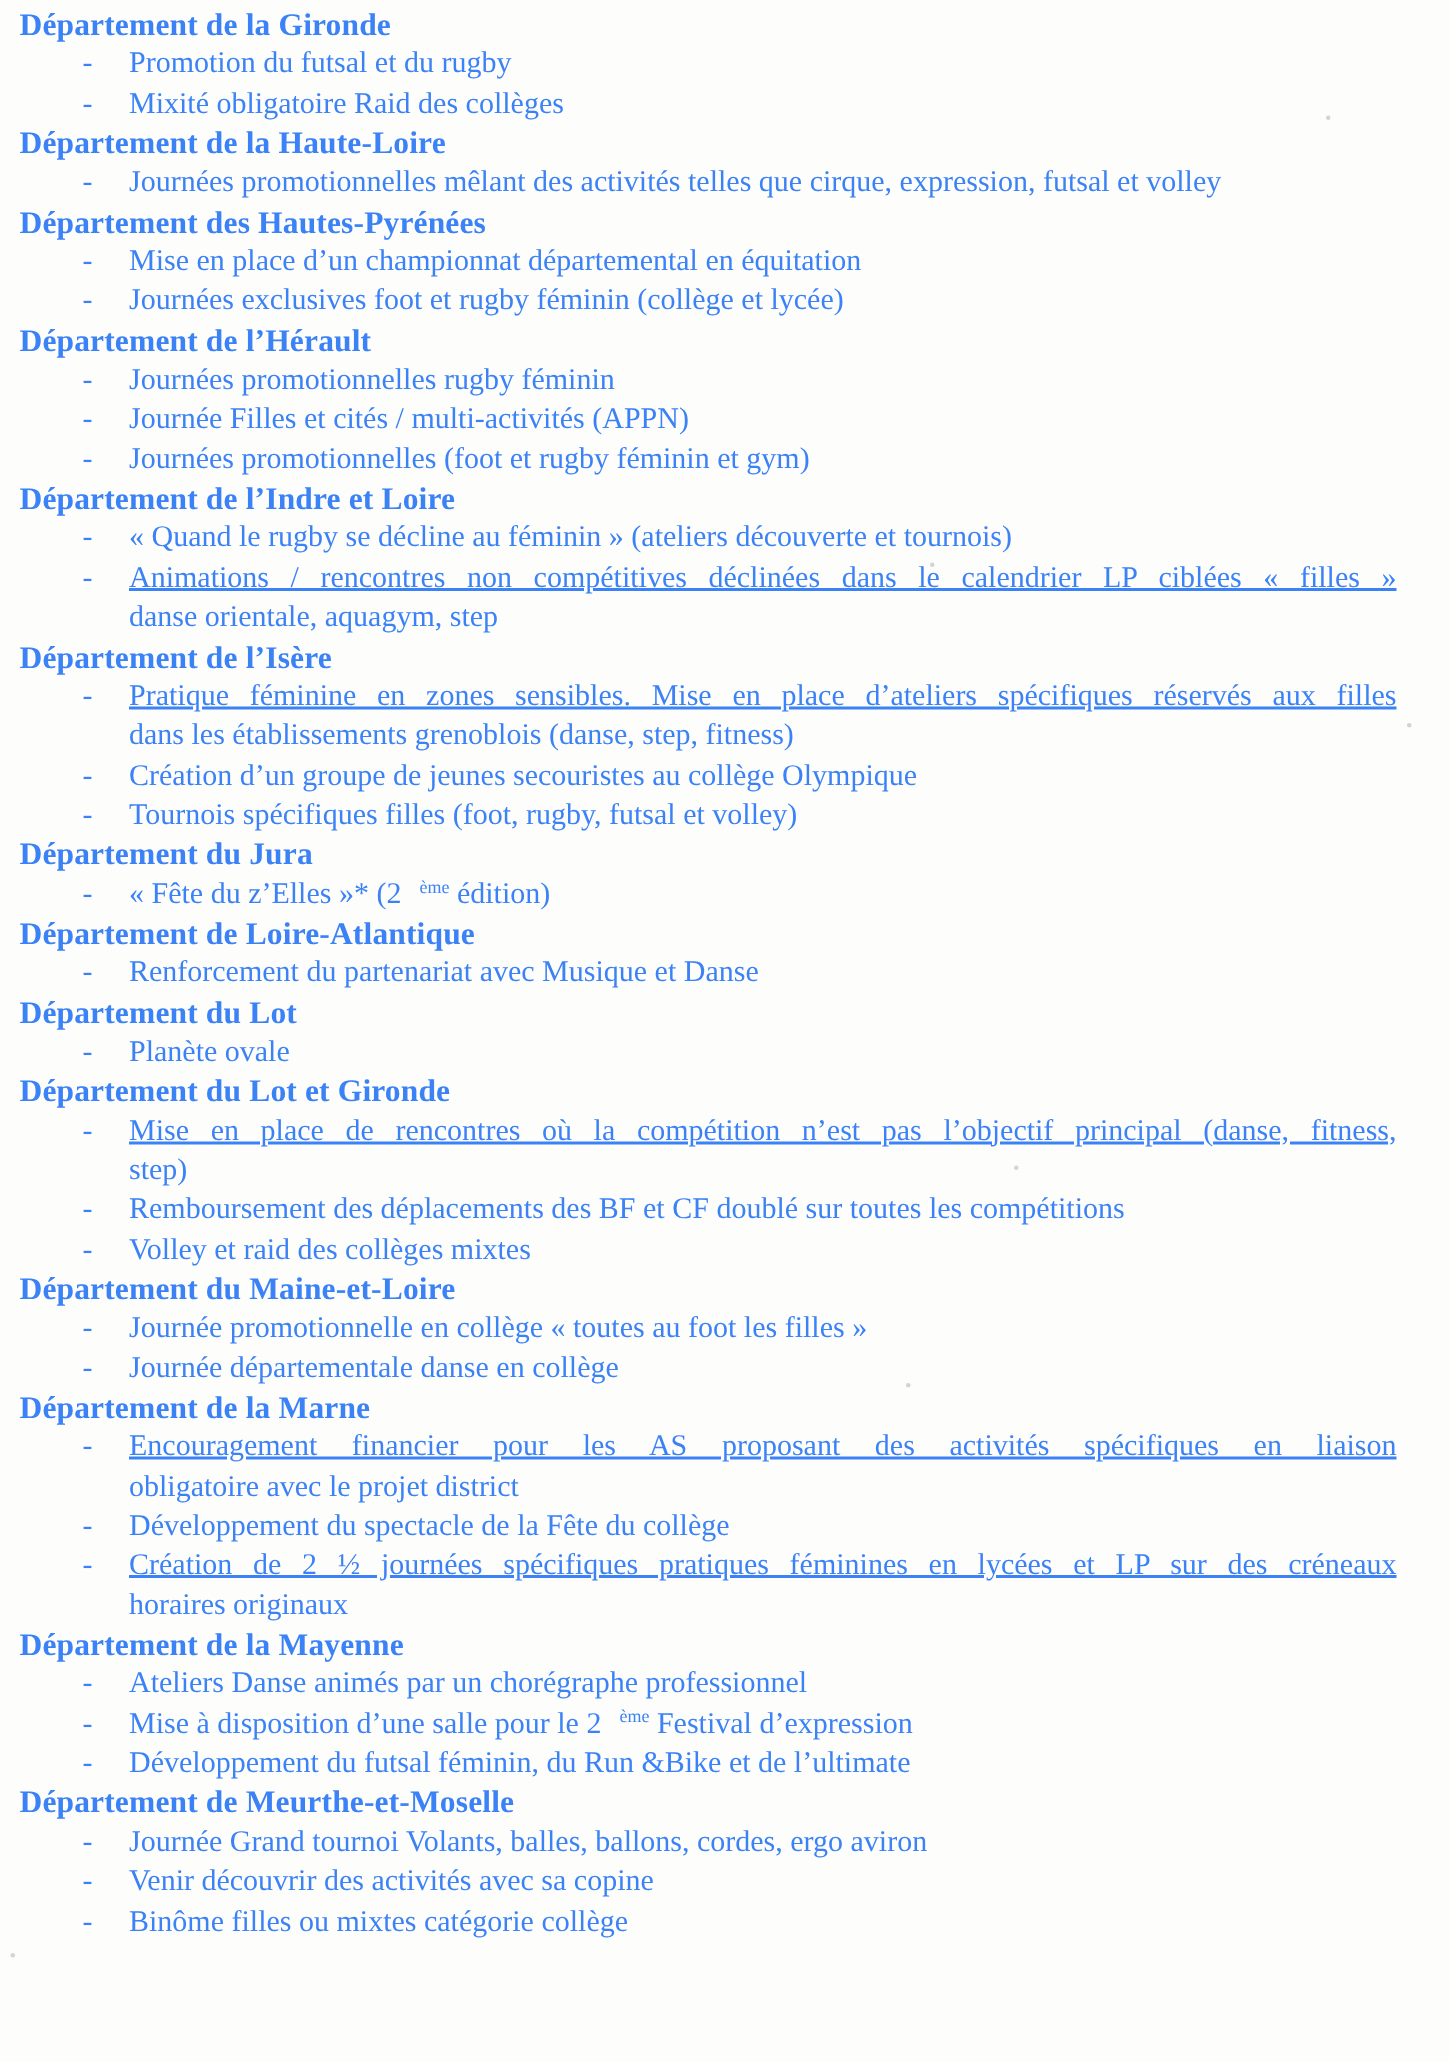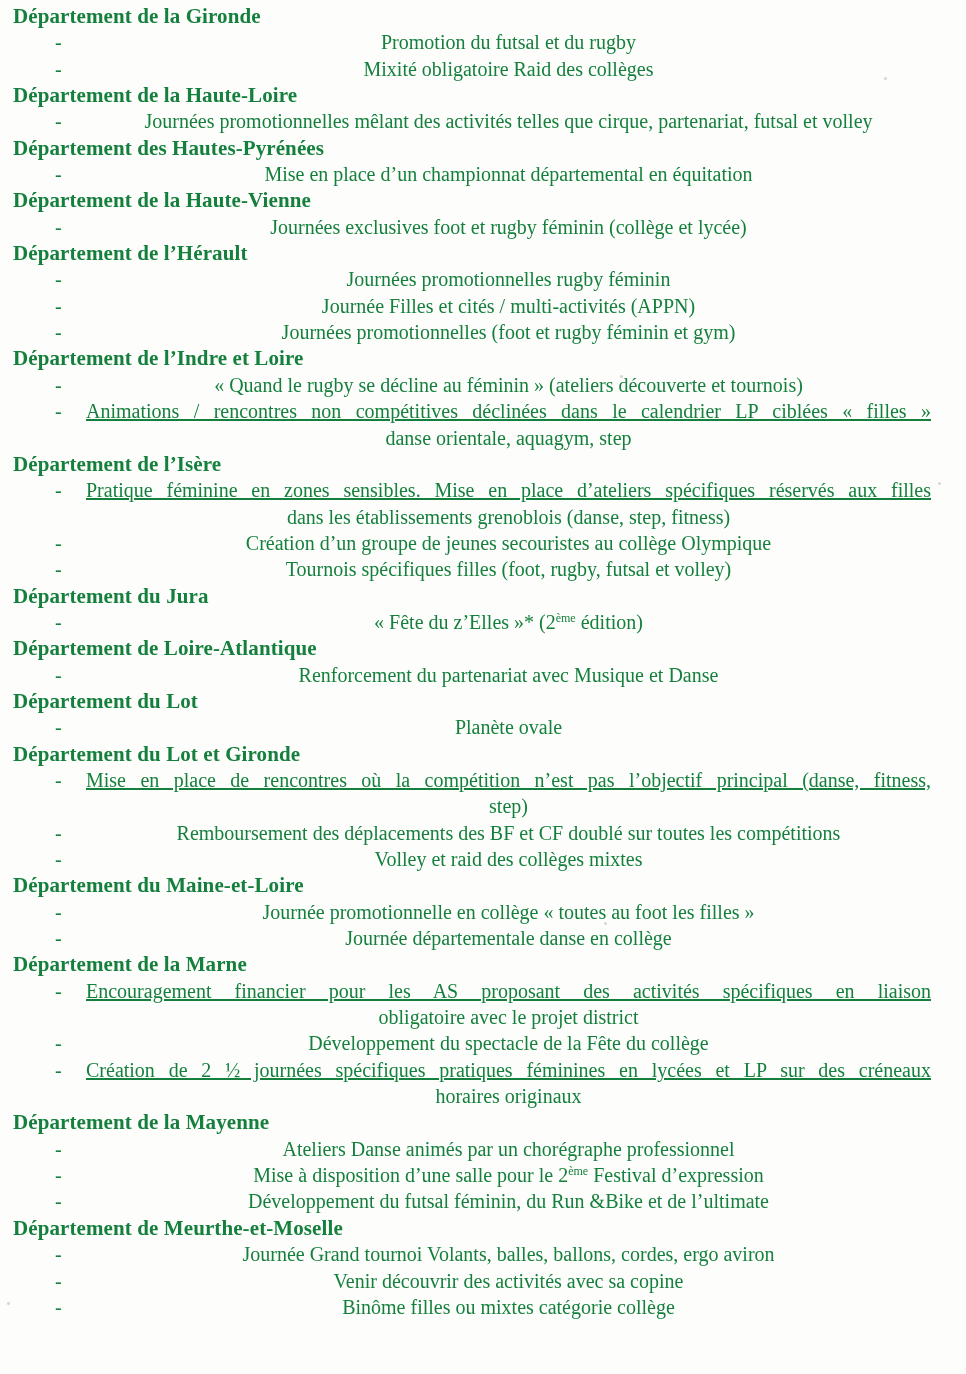--- a/index.html
+++ b/index.html
@@ -3,32 +3,32 @@
 <meta charset="utf-8">
 <style>
   html,body{margin:0;padding:0;background:#ffffff;}
   .page{
     position:relative;
     width:966px;height:1374px;
     box-sizing:border-box;
     padding:3px 35px 0 13px;
     background:#fdfdfb;
     font-family:"Liberation Serif","DejaVu Serif",serif;
-    color:#15803d;
+    color:#3b82f6;
     font-size:20px;
     line-height:26.35px;
     overflow:hidden;
   }
   .heading{font-weight:bold;font-size:21px;letter-spacing:0.1px;}
   .item{display:flex;align-items:flex-start;}
   .dash{flex:0 0 31px;margin-left:42px;}
   .itext{flex:1 1 auto;min-width:0;}
-  .line{text-align:center;}
+  .line{text-align:left;}
   .line.jl{text-align:justify;text-align-last:justify;text-decoration:underline;}
-  sup.sx{font-size:12px;line-height:0;vertical-align:7px;}
+  sup.sx{font-size:12px;line-height:0;vertical-align:7px;margin-left:12px;}
   .speckle{position:absolute;width:3px;height:3px;border-radius:50%;
            background:rgba(70,70,70,0.22);}
 </style>
 </head>
 <body>
 
 <div class="page">
   <div id="doc">
       <div>
         <div class="heading">Département de la Gironde</div>
@@ -43,35 +43,34 @@
           <div class="itext">
             <div class="line">Mixité obligatoire Raid des collèges</div>
           </div>
         </div>
       </div>
       <div>
         <div class="heading">Département de la Haute-Loire</div>
         <div class="item">
           <span class="dash">-</span>
           <div class="itext">
-            <div class="line">Journées promotionnelles mêlant des activités telles que cirque, partenariat, futsal et volley</div>
+            <div class="line">Journées promotionnelles mêlant des activités telles que cirque, expression, futsal et volley</div>
           </div>
         </div>
       </div>
       <div>
         <div class="heading">Département des Hautes-Pyrénées</div>
         <div class="item">
           <span class="dash">-</span>
           <div class="itext">
             <div class="line">Mise en place d’un championnat départemental en équitation</div>
           </div>
         </div>
       </div>
       <div>
-        <div class="heading">Département de la Haute-Vienne</div>
         <div class="item">
           <span class="dash">-</span>
           <div class="itext">
             <div class="line">Journées exclusives foot et rugby féminin (collège et lycée)</div>
           </div>
         </div>
       </div>
       <div>
         <div class="heading">Département de l’Hérault</div>
         <div class="item">

